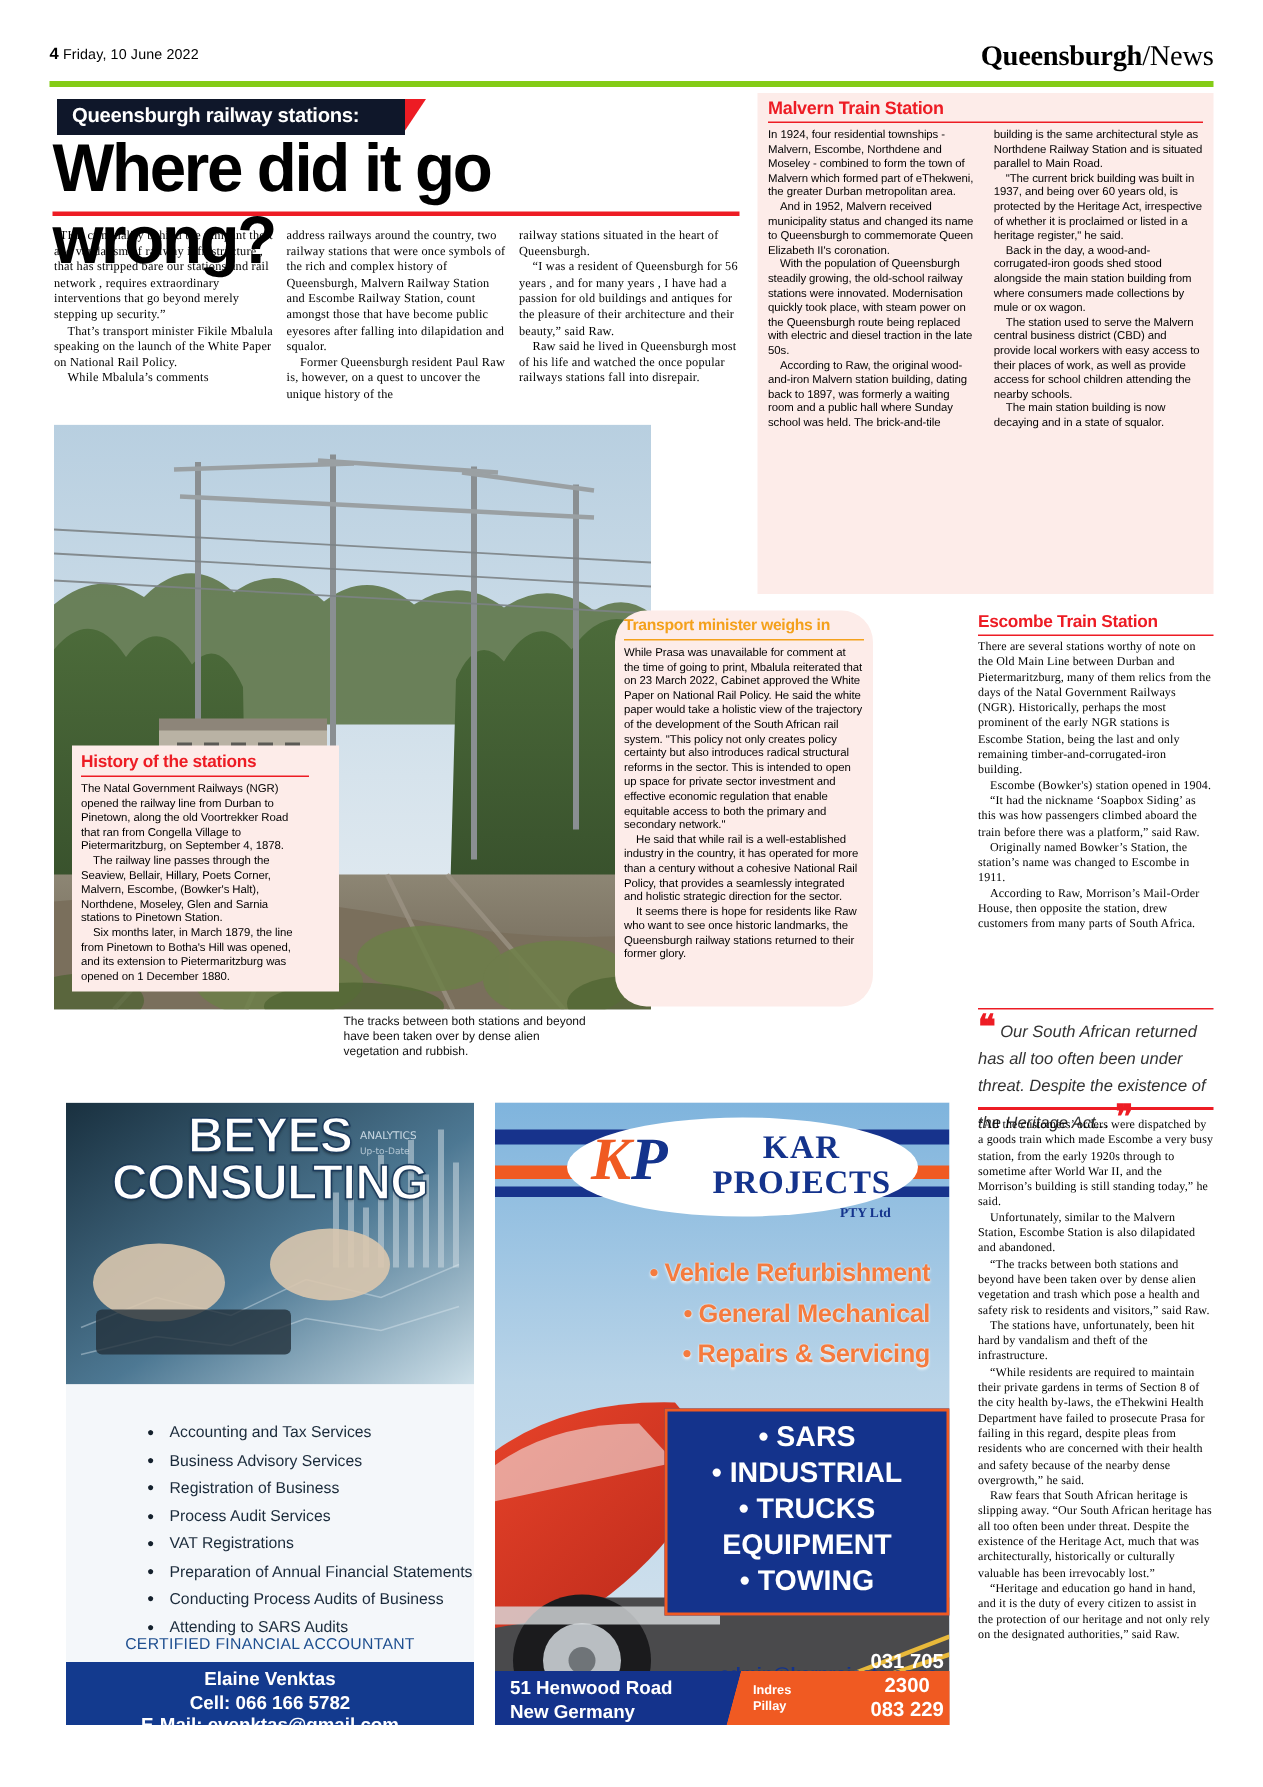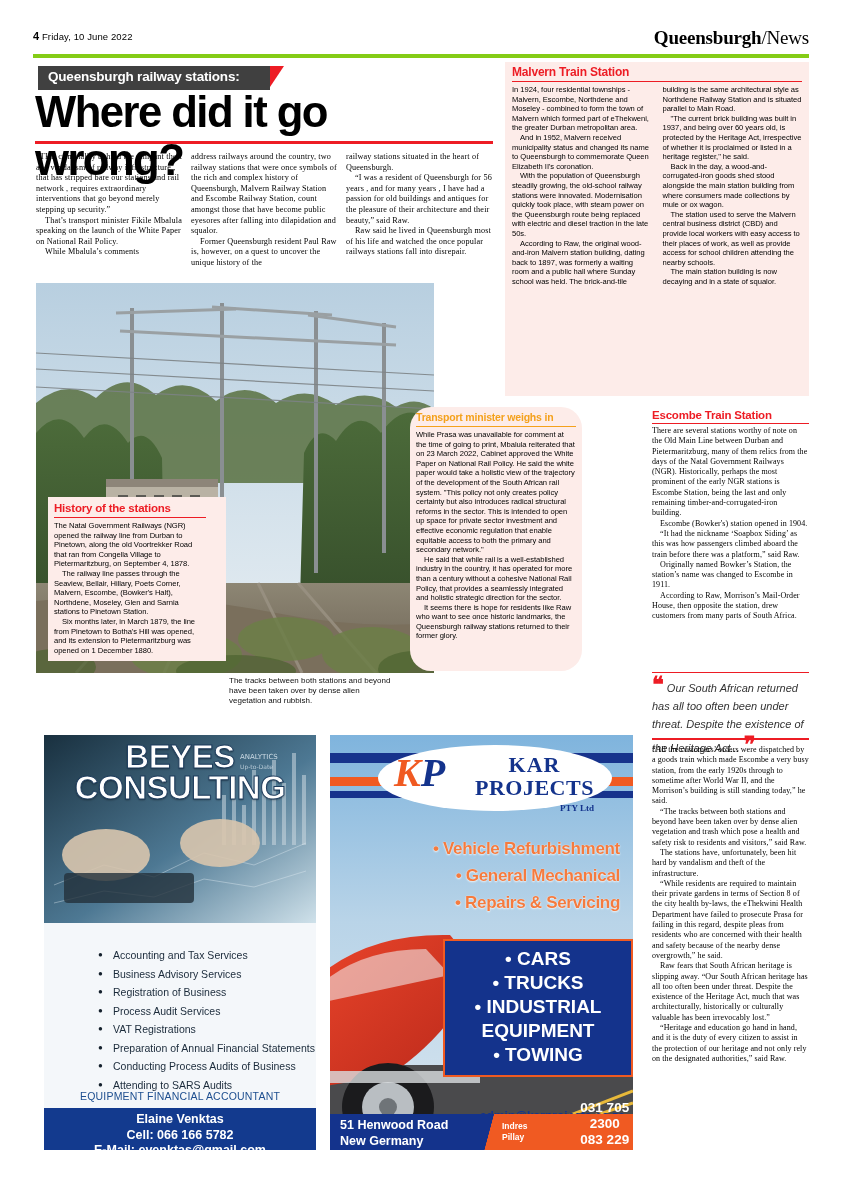--- a/index.html
+++ b/index.html
@@ -48,21 +48,21 @@
     line-height: 1;
   }
   .mast-title .bold { font-weight: bold; }
   .mast-title .light { font-weight: normal; }
 
   
   .kicker {
     position: absolute;
     left: 38px; top: 66px;
     height: 24px;
-    background: #404040;
+    background: #0f172a;
     color: #fff;
     font-family: "Liberation Sans", sans-serif;
     font-weight: bold;
     font-size: 13.5px;
     line-height: 21px;
     padding: 0 30px 0 10px;
     letter-spacing: -0.2px;
   }
   .kicker:after {
     content: "";
@@ -641,20 +641,21 @@
     <p>According to Raw, Morrison’s Mail-Order House, then opposite the station, drew customers from many parts of South Africa.</p>
   </div>
 
   <div class="pullquote">
     <span class="pq-mark pq-open">❝</span><span class="pq-text">Our South African returned has all too often been under threat. Despite the existence of the Heritage Act...</span><span class="pq-close">❞</span>
   </div>
   <div class="pq-rule"></div>
 
   <div class="escombe-body2">
     <p class="noind">“All the customers’ orders were dispatched by a goods train which made Escombe a very busy station, from the early 1920s through to sometime after World War II, and the Morrison’s building is still standing today,” he said.</p>
+    <p>Unfortunately, similar to the Malvern Station, Escombe Station is also dilapidated and abandoned.</p>
     <p>“The tracks between both stations and beyond have been taken over by dense alien vegetation and trash which pose a health and safety risk to residents and visitors,” said Raw.</p>
     <p>The stations have, unfortunately, been hit hard by vandalism and theft of the infrastructure.</p>
     <p>“While residents are required to maintain their private gardens in terms of Section 8 of the city health by-laws, the eThekwini Health Department have failed to prosecute Prasa for failing in this regard, despite pleas from residents who are concerned with their health and safety because of the nearby dense overgrowth,” he said.</p>
     <p>Raw fears that South African heritage is slipping away. “Our South African heritage has all too often been under threat. Despite the existence of the Heritage Act, much that was architecturally, historically or culturally valuable has been irrevocably lost.”</p>
     <p>“Heritage and education go hand in hand, and it is the duty of every citizen to assist in the protection of our heritage and not only rely on the designated authorities,” said Raw.</p>
   </div>
 
   <div class="ad-beyes">
     <div class="beyes-img">
       <svg width="272" height="188" viewBox="0 0 272 188">
@@ -697,21 +698,21 @@
     <ul class="beyes-list">
       <li>Accounting and Tax Services</li>
       <li>Business Advisory Services</li>
       <li>Registration of Business</li>
       <li>Process Audit Services</li>
       <li>VAT Registrations</li>
       <li>Preparation of Annual Financial Statements</li>
       <li>Conducting Process Audits of Business</li>
       <li>Attending to SARS Audits</li>
     </ul>
-    <div class="beyes-cfa">EQUIPMENT FINANCIAL ACCOUNTANT</div>
+    <div class="beyes-cfa">CERTIFIED FINANCIAL ACCOUNTANT</div>
     <div class="beyes-contact">
       <div>Elaine Venktas</div>
       <div>Cell: 066 166 5782</div>
       <div>E-Mail: evenktas@gmail.com</div>
     </div>
   </div>
 
   <div class="ad-kar">
     <svg width="303" height="415" viewBox="0 0 303 415" style="position:absolute;left:0;top:0">
       <defs>
@@ -754,23 +755,23 @@
       </div>
     </div>
 
     <div class="kar-services">
       <div>• Vehicle Refurbishment</div>
       <div>• General Mechanical</div>
       <div>• Repairs &amp; Servicing</div>
     </div>
 
     <div class="kar-blue">
-      <div>• CARS</div>
+      <div>• SARS</div>
+      <div>• INDUSTRIAL</div>
       <div>• TRUCKS</div>
-      <div>• INDUSTRIAL</div>
       <div>EQUIPMENT</div>
       <div>• TOWING</div>
     </div>
 
     <div class="kar-email">admin@karprojects.co.za</div>
 
     <div class="kar-footer">
       <div class="kar-addr">
         <div>51 Henwood Road</div>
         <div>New Germany</div>

